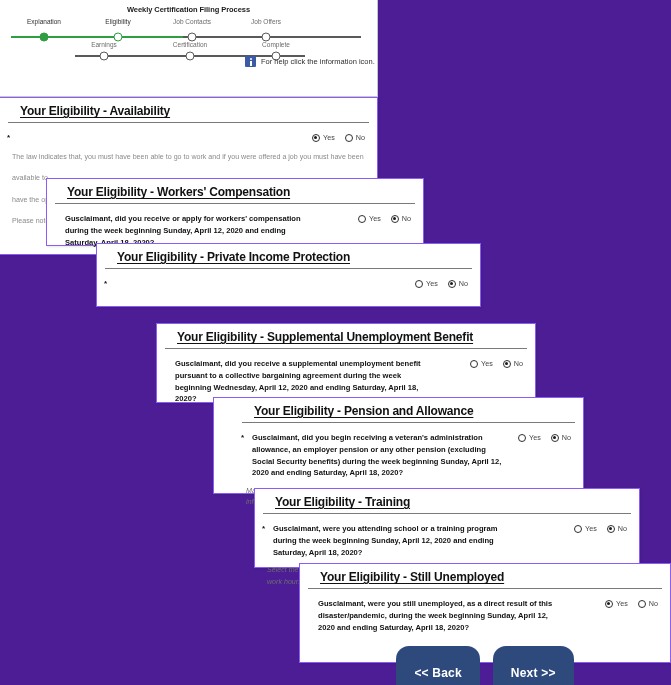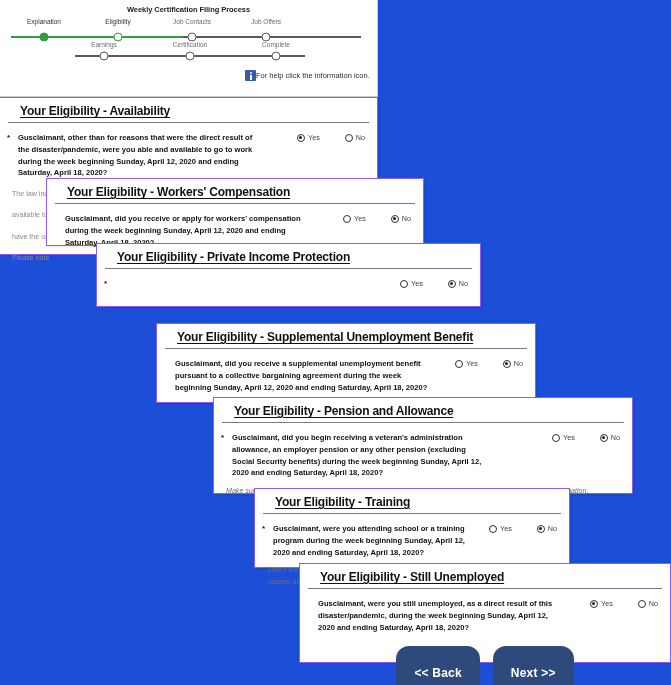--- a/index.html
+++ b/index.html
@@ -9,21 +9,21 @@
   }
   body {
     font-family: "Liberation Sans", sans-serif;
     -webkit-font-smoothing: antialiased;
   }
   #screen {
     position: relative;
     width: 671px;
     height: 685px;
     overflow: hidden;
-    background: #1d4ed8;
+    background: #4c1d95;
   }
 
   
   .top-panel {
     position: absolute;
     left: 0px;
     top: 0px;
     width: 378px;
     height: 97px;
     background: #ffffff;
@@ -81,23 +81,24 @@
     font-size: 6.5px;
     color: #6b6b6b;
     transform: translateX(-50%);
     white-space: nowrap;
   }
   .node-label.active { color: #2f2f2f; }
 
   .help-row {
     position: absolute;
     left: 245px;
-    top: 70px;
+    top: 56px;
     display: flex;
     align-items: center;
+    gap: 5px;
   }
   .info-icon {
     width: 11px;
     height: 11px;
     background: #3b5ba5;
     border-radius: 1px;
     position: relative;
     flex: none;
   }
   .info-icon::before {
@@ -168,21 +169,21 @@
     left: -5px;
     top: 0px;
     font-weight: bold;
     font-size: 8px;
   }
   .qtext.indent { padding-left: 6px; }
 
   .radios {
     display: flex;
     align-items: flex-start;
-    gap: 25px;
+    gap: 10px;
     flex: none;
     padding-top: 1px;
   }
   .radio-opt {
     display: flex;
     align-items: center;
     gap: 3px;
   }
   .dot {
     width: 8px;
@@ -283,21 +284,21 @@
     </div>
   </div>
 
   <div class="card" style="left:-1px; top:97px; width:379px; height:158px;">
     <div class="card-head">
       <div class="card-title">Your Eligibility - Availability</div>
     </div>
     <div class="card-body">
       <div class="qrow">
         <div class="qtext indent" style="max-width:245px;">
-          <span class="ast">*</span><span>Gusclaimant, other than for reasons that were the direct result of the disaster/pandemic, were you able and available to go to work during the week beginning Sunday, April 12, 2020 and ending Saturday, April 18, 2020?</span>
+          <span class="ast">*</span>
         </div>
         <div class="radios">
           <label class="radio-opt">
             <span class="dot on"></span>
             <span class="radio-lab">Yes</span>
           </label>
           <label class="radio-opt">
             <span class="dot"></span>
             <span class="radio-lab">No</span>
           </label>
@@ -358,37 +359,37 @@
     </div>
   </div>
 
   <div class="card" style="left:156px; top:323px; width:380px; height:80px;">
     <div class="card-head">
       <div class="card-title">Your Eligibility - Supplemental Unemployment Benefit</div>
     </div>
     <div class="card-body">
       <div class="qrow">
         <div class="qtext indent" style="max-width:258px;">
-          <span class="ast"></span><span>Gusclaimant, did you receive a supplemental unemployment benefit pursuant to a collective bargaining agreement during the week beginning Sunday, April 12, 2020 and ending Saturday, April 18, 2020?</span>
-        </div>
-        <div class="radios">
-          <label class="radio-opt">
-            <span class="dot"></span>
-            <span class="radio-lab">Yes</span>
-          </label>
-          <label class="radio-opt">
-            <span class="dot on"></span>
-            <span class="radio-lab">No</span>
-          </label>
-        </div>
-      </div>
-    </div>
-  </div>
-
-  <div class="card" style="left:213px; top:397px; width:420px; height:97px;">
+          <span class="ast"></span><span>Gusclaimant, did you receive a supplemental unemployment benefit pursuant to a collective bargaining agreement during the week beginning Wednesday, April 12, 2020 and ending Saturday, April 18, 2020?</span>
+        </div>
+        <div class="radios">
+          <label class="radio-opt">
+            <span class="dot"></span>
+            <span class="radio-lab">Yes</span>
+          </label>
+          <label class="radio-opt">
+            <span class="dot on"></span>
+            <span class="radio-lab">No</span>
+          </label>
+        </div>
+      </div>
+    </div>
+  </div>
+
+  <div class="card" style="left:213px; top:397px; width:371px; height:97px;padding-left:20px;">
     <div class="card-head">
       <div class="card-title">Your Eligibility - Pension and Allowance</div>
     </div>
     <div class="card-body">
       <div class="qrow">
         <div class="qtext indent" style="max-width:252px;">
           <span class="ast">*</span><span>Gusclaimant, did you begin receiving a veteran's administration allowance, an employer pension or any other pension (excluding Social Security benefits) during the week beginning Sunday, April 12, 2020 and ending Saturday, April 18, 2020?</span>
         </div>
         <div class="radios">
           <label class="radio-opt">
@@ -398,21 +399,21 @@
           <label class="radio-opt">
             <span class="dot on"></span>
             <span class="radio-lab">No</span>
           </label>
         </div>
       </div>
       <div class="note italic">Make sure you answer this question accurately. We may contact your previous employer to confirm this information.</div>
     </div>
   </div>
 
-  <div class="card" style="left:254px; top:488px; width:316px; height:80px;">
+  <div class="card" style="left:254px; top:488px; width:386px; height:80px;">
     <div class="card-head">
       <div class="card-title">Your Eligibility - Training</div>
     </div>
     <div class="card-body">
       <div class="qrow">
         <div class="qtext indent" style="max-width:248px;">
           <span class="ast">*</span><span>Gusclaimant, were you attending school or a training program during the week beginning Sunday, April 12, 2020 and ending Saturday, April 18, 2020?</span>
         </div>
         <div class="radios">
           <label class="radio-opt">

